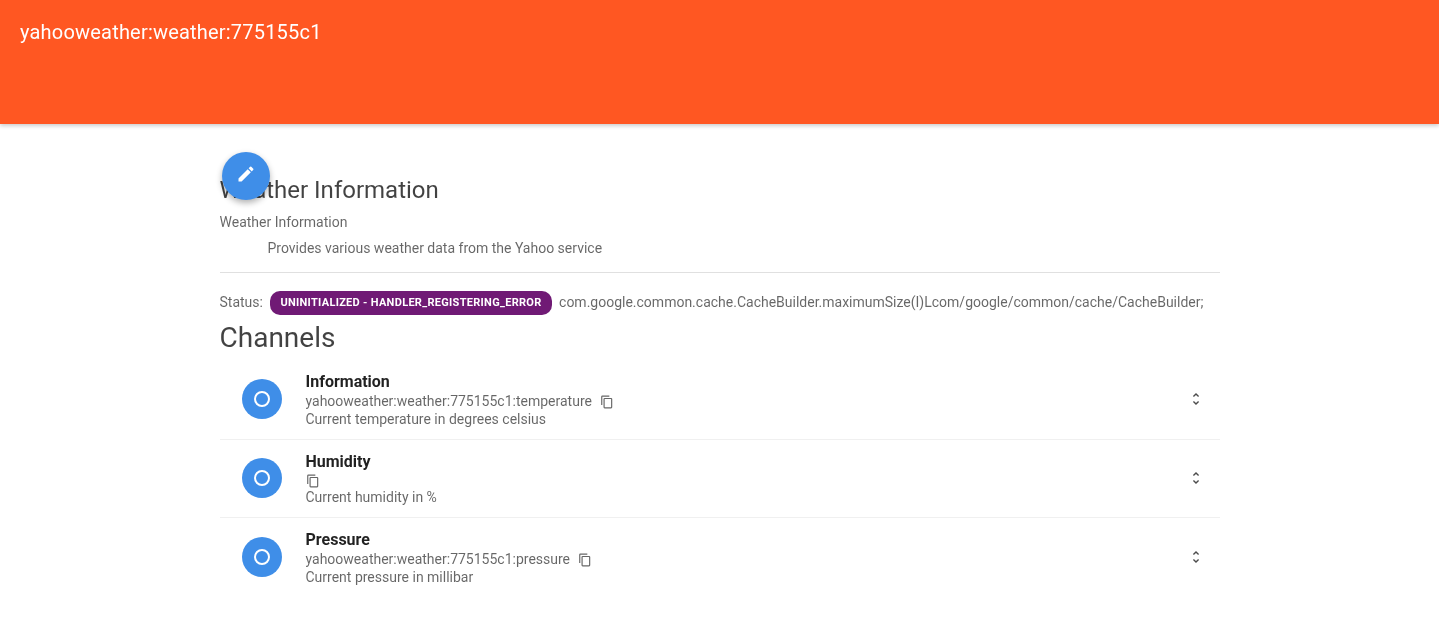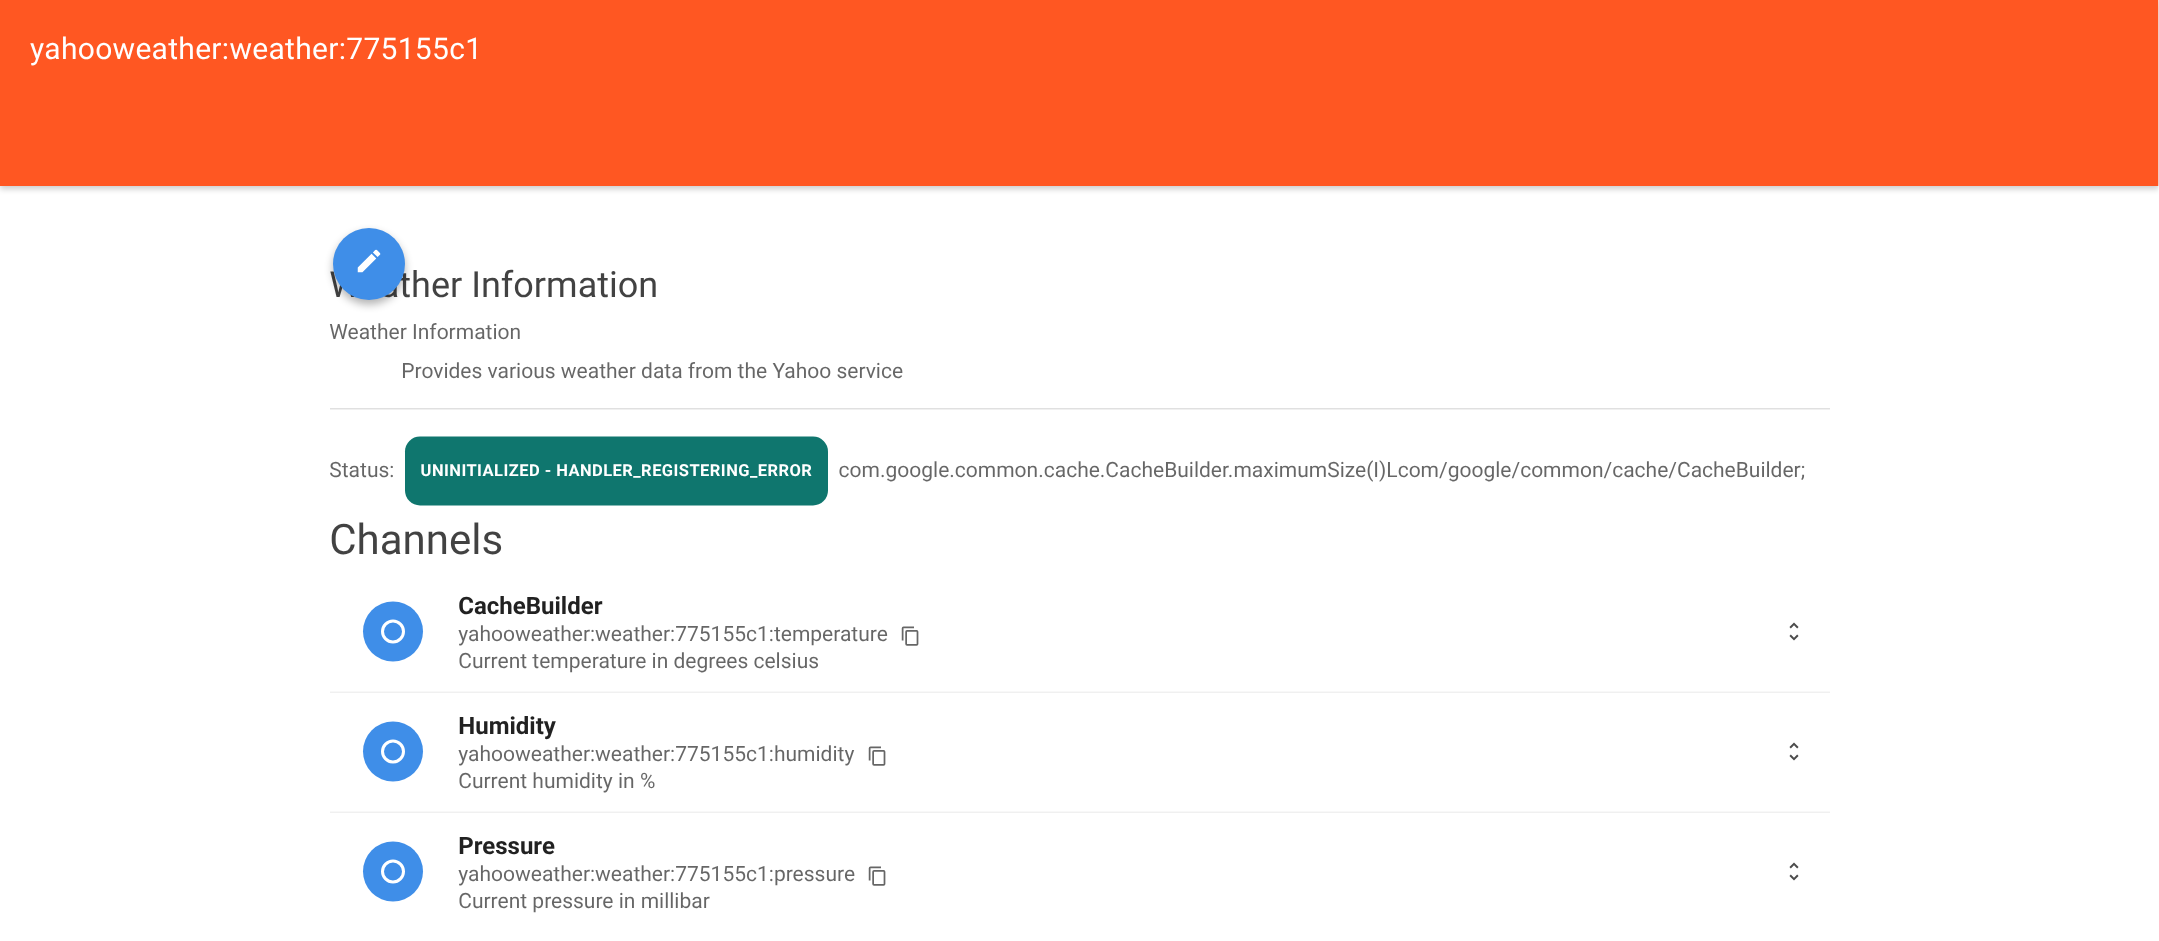--- a/index.html
+++ b/index.html
@@ -63,25 +63,25 @@
     }
     .status-line {
       font-size: 14px;
       color: rgba(0,0,0,0.6);
       margin-bottom: 6px;
       line-height: 1.6;
     }
     .status-label { margin-right: 4px; }
     .status-badge {
       display: inline-block;
-      background: #0f766e;
+      background: #701a75;
       color: #fff;
       font-size: 11px;
       font-weight: 700;
-      padding: 14px 10px;
+      padding: 3px 10px;
       border-radius: 10px;
       vertical-align: 1px;
       letter-spacing: 0.3px;
     }
     .status-msg { margin-left: 4px; font-size: 14px; }
     .channels-title {
       font-size: 28px;
       font-weight: 400;
       color: rgba(0,0,0,0.74);
       margin-top: 6px;
@@ -182,21 +182,21 @@
 
   <h1 class="channels-title">Channels</h1>
 
   <div class="channel-list">
 
     <div class="channel-item">
       <div class="channel-avatar">
         <span class="circle-outline"></span>
       </div>
       <div class="channel-body">
-        <div class="channel-name">CacheBuilder</div>
+        <div class="channel-name">Information</div>
         <div class="channel-id-row">
           <span class="channel-id">yahooweather:weather:775155c1:temperature</span>
           <span class="copy-icon">
             <svg viewBox="0 0 24 24">
                 <path d="M16 1H4a2 2 0 0 0-2 2v14h2V3h12V1zm3 4H8a2 2 0 0 0-2 2v14a2 2 0 0 0 2 2h11a2 2 0 0 0 2-2V7a2 2 0 0 0-2-2zm0 16H8V7h11v14z"></path>
               </svg>
           </span>
         </div>
         <div class="channel-desc">Current temperature in degrees celsius</div>
       </div>
@@ -207,21 +207,20 @@
       </div>
     </div>
 
     <div class="channel-item">
       <div class="channel-avatar">
         <span class="circle-outline"></span>
       </div>
       <div class="channel-body">
         <div class="channel-name">Humidity</div>
         <div class="channel-id-row">
-          <span class="channel-id">yahooweather:weather:775155c1:humidity</span>
           <span class="copy-icon">
             <svg viewBox="0 0 24 24">
                 <path d="M16 1H4a2 2 0 0 0-2 2v14h2V3h12V1zm3 4H8a2 2 0 0 0-2 2v14a2 2 0 0 0 2 2h11a2 2 0 0 0 2-2V7a2 2 0 0 0-2-2zm0 16H8V7h11v14z"></path>
               </svg>
           </span>
         </div>
         <div class="channel-desc">Current humidity in %</div>
       </div>
       <div class="expand-icon">
         <svg viewBox="0 0 24 24">

